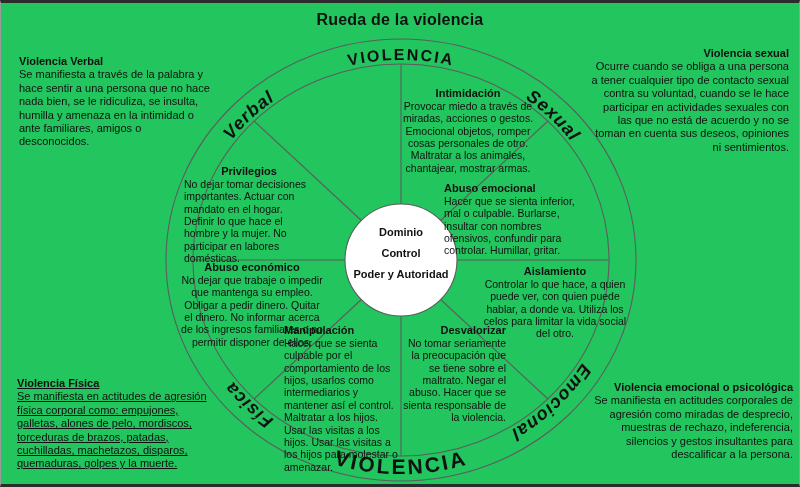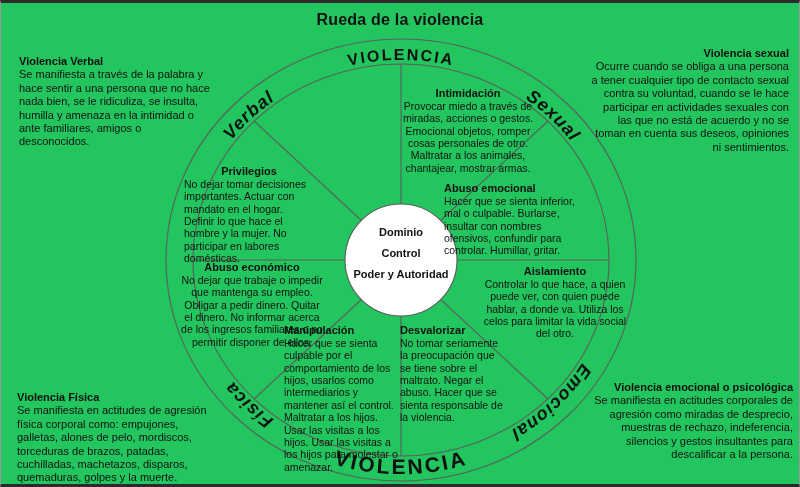--- a/index.html
+++ b/index.html
@@ -18,35 +18,35 @@
   .ln { fill:none; stroke:#5d5d5d; stroke-width:1.1; }
   .hubcircle { fill:#ffffff; stroke:#5d5d5d; stroke-width:1.1; }
   .ring-top { font-family:"Liberation Sans",sans-serif; font-weight:bold; font-size:16px; letter-spacing:2px; fill:#111; }
   .ring-bottom { font-family:"Liberation Sans",sans-serif; font-weight:bold; font-size:21px; letter-spacing:2.5px; fill:#111; }
   .sector-word { font-family:"Liberation Sans",sans-serif; font-weight:bold; font-style:italic; font-size:18px; letter-spacing:1px; fill:#111; }
 
   .corner { position:absolute; font-size:11px; line-height:1.22; }
   .corner .c-title { font-weight:bold; font-size:11px; }
   .corner-tl { left:18px;  top:52px;  width:194px; text-align:left; }
   .corner-tr { left:590px; top:44px;  width:198px; text-align:right; }
-  .corner-bl { left:16px;  top:388px; width:198px; text-align:left; }
+  .corner-bl { left:16px;  top:374px; width:198px; text-align:left;text-decoration:underline; }
   .corner-br { left:592px; top:378px; width:200px; text-align:right; }
 
   .seg { position:absolute; font-size:10.5px; line-height:1.18; }
   .seg .s-title { font-weight:bold; font-size:11px; }
   .seg-amenazas        { left:285px; top:84px;  width:108px; text-align:right; }
   .seg-amenazas .s-title { text-align:center; }
   .seg-intimidacion    { left:401px; top:84px;  width:132px; text-align:center; }
   .seg-privilegios     { left:183px; top:162px; width:130px; text-align:left; }
   .seg-privilegios .s-title { text-align:center; }
   .seg-abuso-emocional { left:443px; top:179px; width:144px; }
   .seg-abuso-economico { left:179px; top:258px; width:144px; text-align:center; }
   .seg-aislamiento     { left:443px; top:262px; width:150px; text-align:center;margin-left:36px; }
   .seg-manipulacion    { left:283px; top:321px; width:114px; }
-  .seg-desvalorizar    { left:399px; top:321px; width:106px; text-align:left; }
+  .seg-desvalorizar    { left:399px; top:321px; width:106px; text-align:right; }
 
   .hub {
     position:absolute; left:330px; top:223px; width:140px;
     text-align:center; font-weight:bold; font-size:11px;
   }
   .hub .hub-line { margin-bottom:9px; }
   .hub .hub-line:last-child { margin-bottom:0; }
 </style>
 </head>
 <body>

